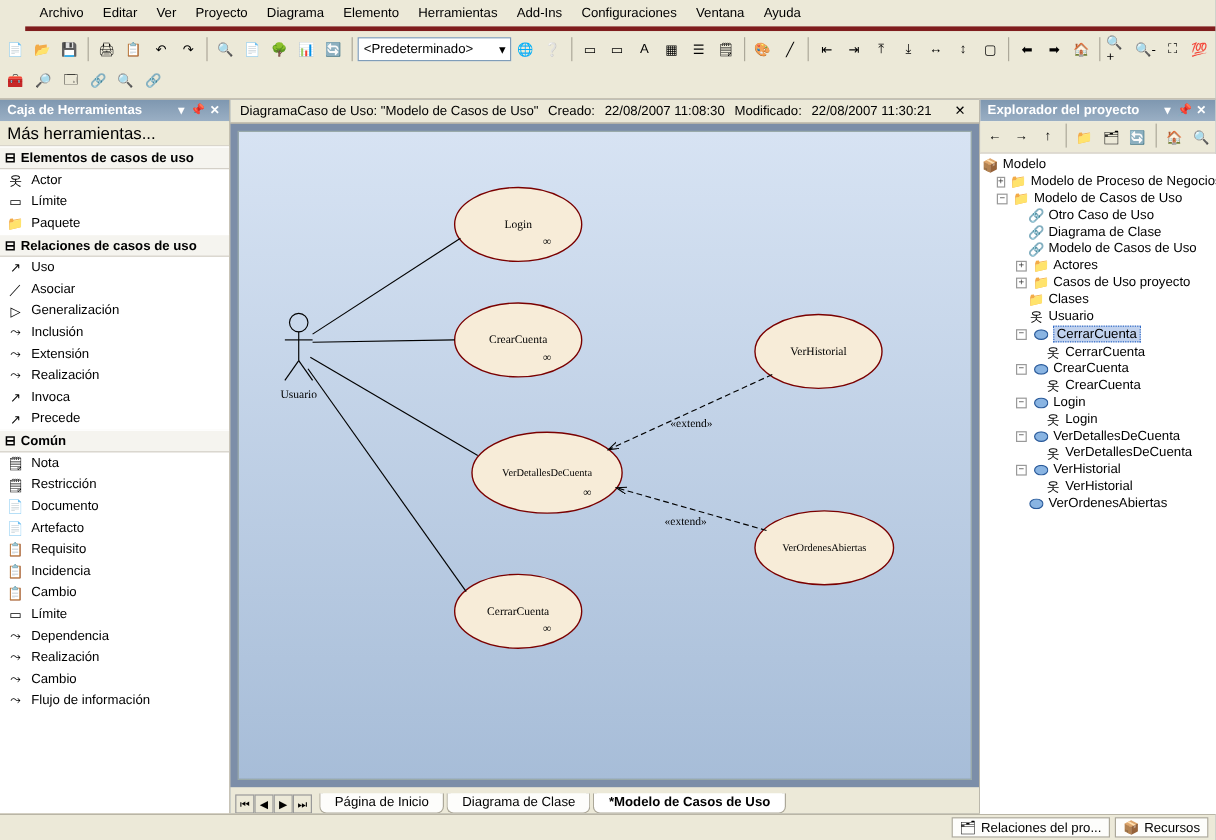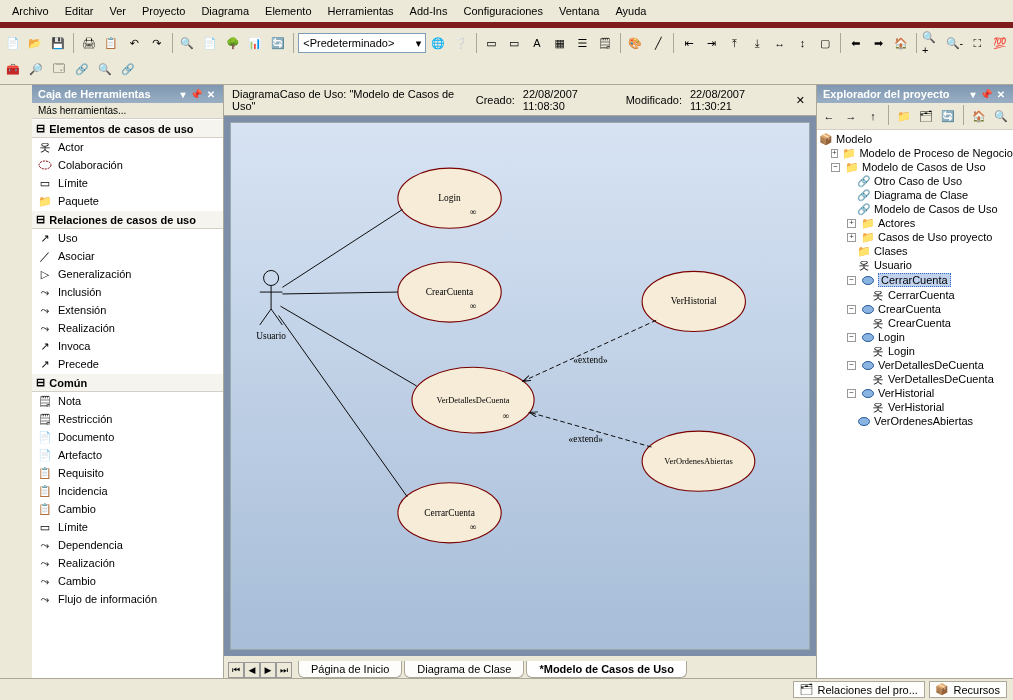--- a/index.html
+++ b/index.html
@@ -1,30 +1,30 @@
 <!DOCTYPE html>
 <html><head>
 <meta charset="utf-8">
 <style>
 * { box-sizing: border-box; margin: 0; padding: 0; font-family: Tahoma, Arial, sans-serif; font-size: 11px; }
 body { width: 1013px; height: 700px; overflow: hidden; background: #ece9d8; display: flex; flex-direction: column; }
-.menubar { background: #ece9d8; display: flex; padding: 2px 4px; border-bottom: 6px solid #7f1d1d; }
+.menubar { background: #ece9d8; display: flex; padding: 2px 4px; border-bottom: 4px solid #7f1d1d; margin-left: 21px; }
 .menubar span { padding: 3px 8px; cursor: pointer; }
 .toolbars { background: #ece9d8; padding: 2px; border-bottom: 1px solid #aca899; }
 .tb-row { display: flex; align-items: center; height: 26px; gap: 1px; }
 .tb-btn { width: 22px; height: 22px; display: inline-flex; align-items: center; justify-content: center; border: 1px solid transparent; }
 .tb-sep { width: 1px; height: 20px; background: #aca899; margin: 0 3px; }
 .tb-combo { height: 20px; width: 130px; border: 1px solid #7f9db9; background: #fff; padding: 0 4px; display: flex; align-items: center; justify-content: space-between; }
-.main { flex: 1; display: flex; overflow: hidden; margin-left: 32px; }
+.main { flex: 1; display: flex; overflow: hidden; }
 .panel { display: flex; flex-direction: column; min-height: 0; }
 .panel-title { background: linear-gradient(#7e97b0,#9aafc4); color: #fff; padding: 2px 6px; font-weight: bold; display: flex; align-items: center; justify-content: space-between; height: 18px; }
 .panel-title .pt-icons { display: flex; gap: 2px; }
 .panel-title .pt-icons span { width: 12px; height: 12px; display: inline-flex; align-items: center; justify-content: center; color: #fff; font-size: 10px; }
 .toolbox { width: 192px; border-right: 1px solid #aca899; }
-.tb-more { background: #ece9d8; padding: 2px 6px; border-bottom: 1px solid #d4d0c8; font-size: 10px; }
+.tb-more { background: #ece9d8; padding: 2px 6px; border-bottom: 1px solid #d4d0c8; font-size: 14px; }
 .tb-hdr { background: #f5f4ef; border-top: 1px solid #fff; border-bottom: 1px solid #d4d0c8; padding: 2px 4px; font-weight: bold; display: flex; align-items: center; gap: 4px; }
 .tb-body { background: #fff; overflow-y: auto; flex: 1; }
 .tb-item { display: flex; align-items: center; gap: 6px; padding: 2px 6px; }
 .tb-icon { width: 14px; height: 14px; display: inline-flex; align-items: center; justify-content: center; }
 .center { flex: 1; display: flex; flex-direction: column; background: #7c8ea8; }
 .diagram-header { background: #ece9d8; border-bottom: 1px solid #aca899; padding: 3px 8px; display: flex; align-items: center; gap: 8px; }
 .diagram-area { flex: 1; background: linear-gradient(180deg,#d7e3f3 0%, #a7bdd8 100%); margin: 6px; position: relative; overflow: hidden; border: 1px solid #9aa; }
 .close-x { margin-left: auto; width: 16px; text-align: center; }
 .bottom-tabs { background: #ece9d8; display: flex; height: 22px; align-items: flex-end; padding-left: 4px; }
 .bottom-tabs .scroll-btns { display: flex; gap: 0; margin-right: 6px; }
@@ -140,28 +140,20 @@
     <div class="tb-body">
       <div class="tb-hdr">
           <span>⊟</span>
           <span>Elementos de casos de uso</span>
         </div>
       <div class="tb-item">
           <span class="tb-icon">옷</span>
           <span>Actor</span>
         </div>
       <div class="tb-item">
-          <span class="tb-icon">
-            <svg width="14" height="10">
-              <ellipse cx="7" cy="5" rx="6" ry="4" fill="none" stroke="#7a0000" stroke-dasharray="2 1"></ellipse>
-            </svg>
-          </span>
-          <span>Colaboración</span>
-        </div>
-      <div class="tb-item">
           <span class="tb-icon">▭</span>
           <span>Límite</span>
         </div>
       <div class="tb-item">
           <span class="tb-icon">📁</span>
           <span>Paquete</span>
         </div>
       <div class="tb-hdr">
           <span>⊟</span>
           <span>Relaciones de casos de uso</span>

